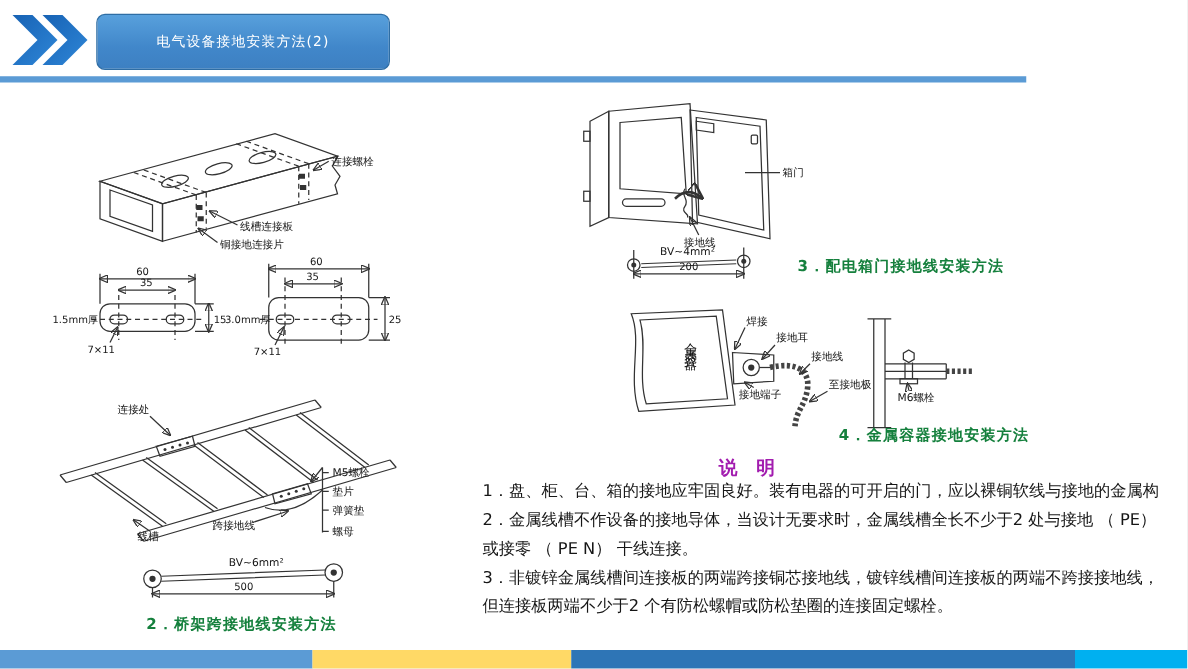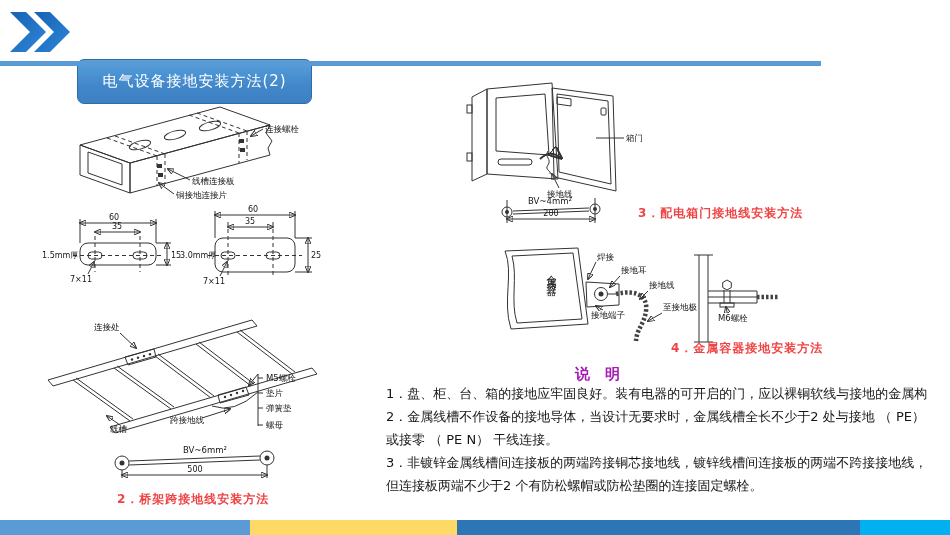--- a/index.html
+++ b/index.html
@@ -3,24 +3,24 @@
 <meta charset="utf-8">
 <style>
   html,body{margin:0;padding:0;background:#e8e8e8;}
   .slide{position:relative;width:950px;height:535px;background:#ffffff;overflow:hidden;
          font-family:"DejaVu Sans","Liberation Sans",sans-serif;margin:0 auto;}
   .abs{position:absolute;}
   
   .title-pill{position:absolute;left:77px;top:11px;width:233px;height:43px;
       background:linear-gradient(180deg,#58a0dc 0%,#4187ca 60%,#3d80c2 100%);
       border:1px solid #2e6da4;border-radius:7px;display:flex;align-items:center;justify-content:center;
-      color:#ffffff;font-size:15px;letter-spacing:1px;margin-top:48px;}
+      color:#ffffff;font-size:11px;letter-spacing:1px;}
   .header-rule{position:absolute;left:0;top:61px;width:821px;height:5px;background:#5b9bd5;}
   
-  .cap{position:absolute;font-size:12px;font-weight:700;color:#ef4444;letter-spacing:1px;white-space:nowrap;}
+  .cap{position:absolute;font-size:12px;font-weight:700;color:#15803d;letter-spacing:1px;white-space:nowrap;}
   .notes-head{position:absolute;left:575px;top:365px;font-size:15px;font-weight:700;color:#a21caf;}
   .notes{position:absolute;left:386px;top:382px;width:575px;}
   .note-line{font-size:13px;line-height:23px;color:#161616;white-space:nowrap;}
   .vert-label{position:absolute;left:545px;top:266px;writing-mode:vertical-rl;
       font-size:10.5px;letter-spacing:4px;color:#161616;}
   
   .footer{position:absolute;left:0;bottom:0;width:950px;height:15px;display:flex;}
   .stripe{height:100%;}
   
   svg.art{position:absolute;overflow:visible;}

